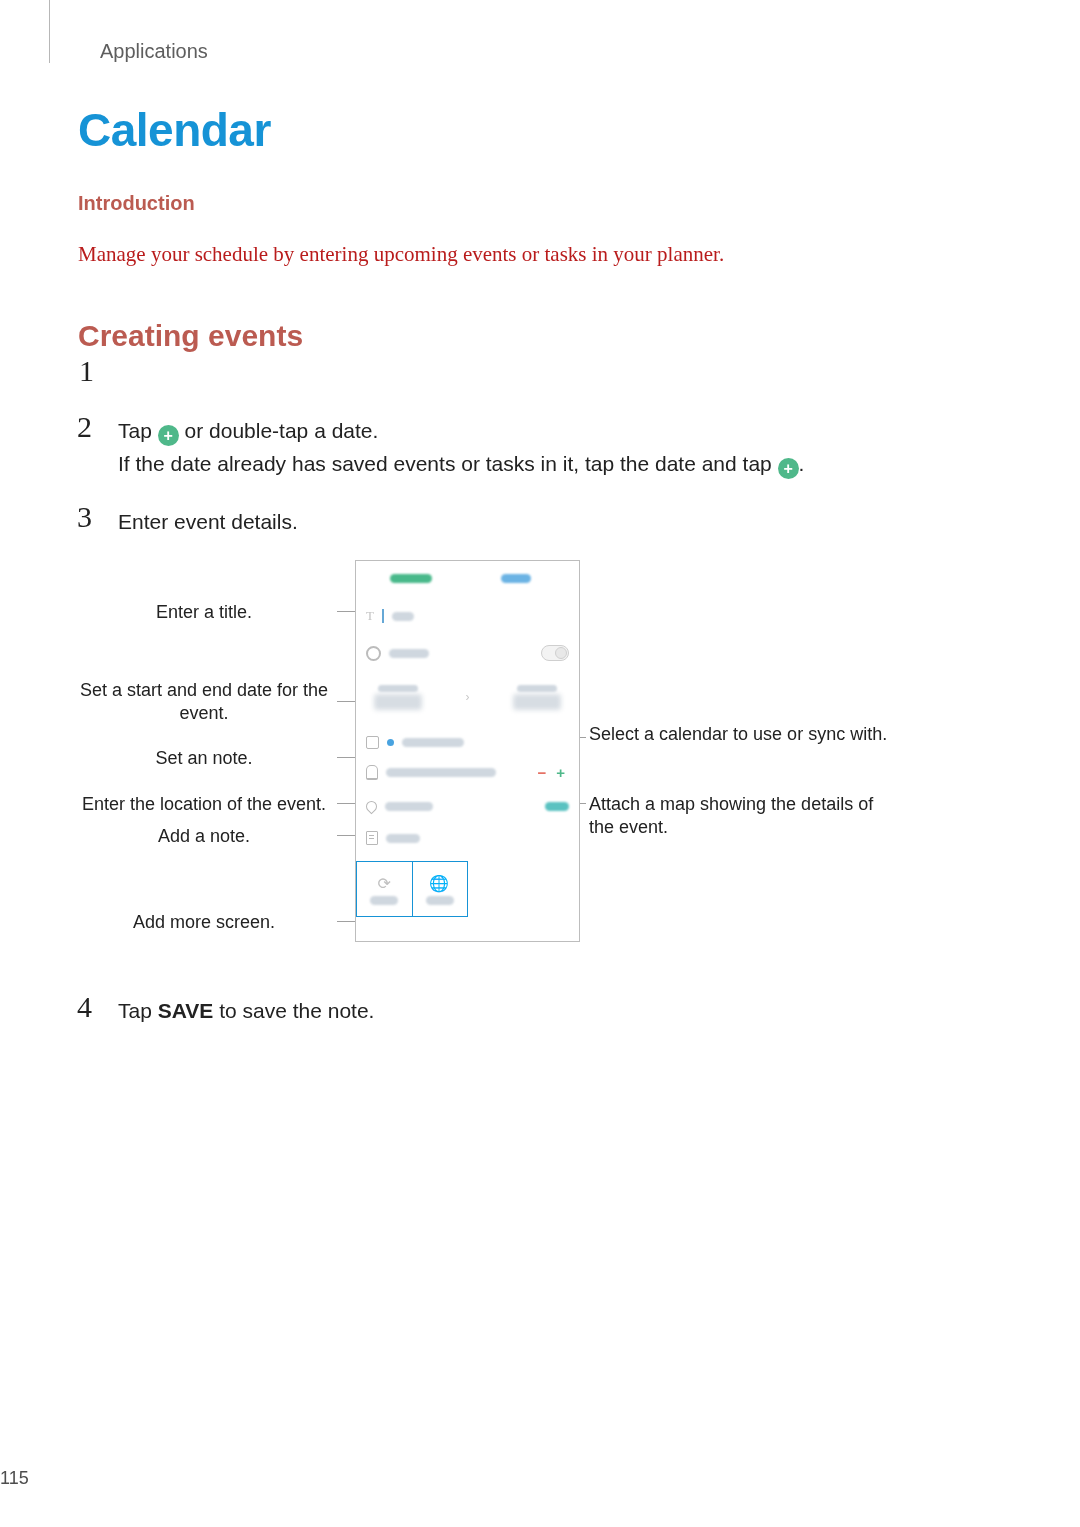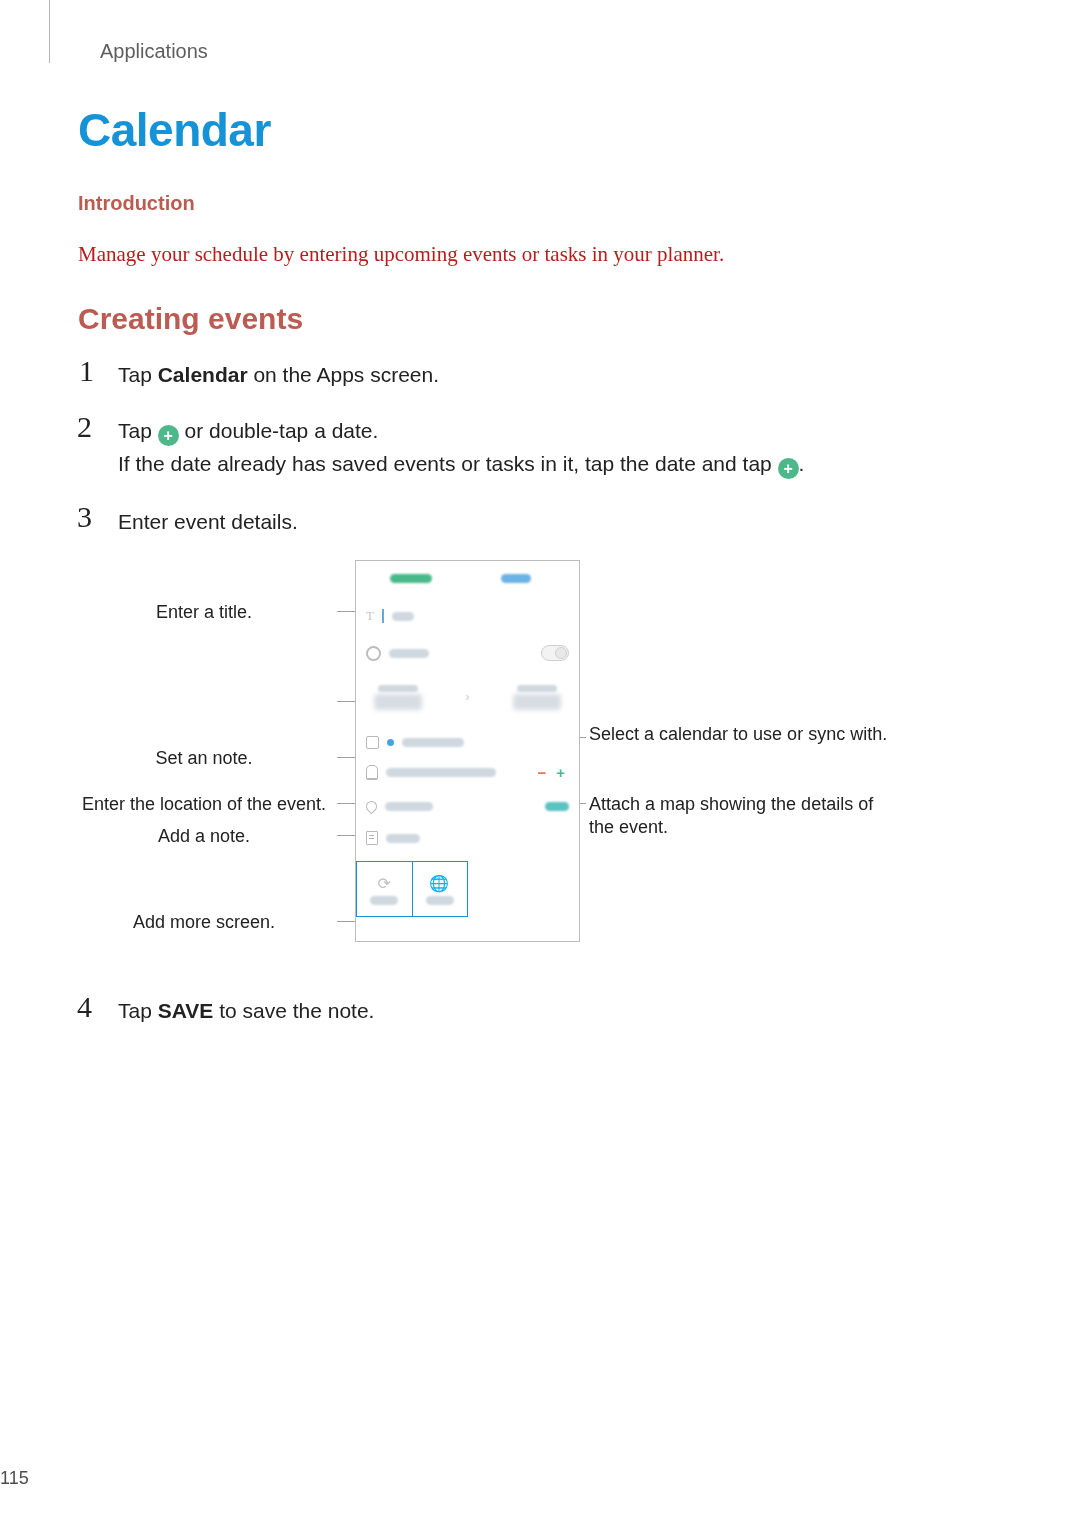--- a/index.html
+++ b/index.html
@@ -55,21 +55,21 @@
     left: 78px;
     top: 240px;
     font-size: 21px;
     color: #b91c1c;
     line-height: 1.35;
     font-family: Liberation Serif, serif;
   }
   .h2b {
     position: absolute;
     left: 78px;
-    top: 302px;
+    top: 319px;
     font-size: 30px;
     color: #bb5b51;
     font-weight: 600;
   }
   .step-num {
     position: absolute;
     font-size: 30px;
     font-weight: 300;
     color: #222;
     font-family: Georgia, 'Times New Roman', serif;
@@ -267,36 +267,34 @@
 
   <div class="h1">Calendar</div>
 
   <div class="h2a">Introduction</div>
 
   <div class="intro-p">Manage your schedule by entering upcoming events or tasks in your planner.</div>
 
   <div class="h2b">Creating events</div>
 
   <div class="step-num step1n">1</div>
-  <div class="step-body step1b">
-    <span>Tap </span><b>Calendar</b><span> on the Apps screen.</span>
-  </div>
 
   <div class="step-num step2n">2</div>
   <div class="step-body step2b">
     <span>Tap </span><span class="icon-plus">+</span><span> or double-tap a date.</span><br>
     <span>If the date already has saved events or tasks in it, tap the date and tap </span><span class="icon-plus">+</span><span>.</span>
   </div>
 
   <div class="step-num step3n">3</div>
   <div class="step-body step3b">Enter event details.</div>
 
   <div class="diagram">
 
     <div class="callout right-align c-title">Enter a title.</div>
+    <div class="callout right-align c-dates">Set a start and end date for the event.</div>
     <div class="callout right-align c-alarm">Set an note.</div>
     <div class="callout right-align c-loc">Enter the location of the event.</div>
     <div class="callout right-align c-note">Add a note.</div>
     <div class="callout right-align c-more">Add more screen.</div>
 
     <div class="callout c-calendar">Select a calendar to use or sync with.</div>
     <div class="callout c-map">Attach a map showing the details of the event.</div>
 
     <div class="lead  l-title"></div>
     <div class="lead  l-dates"></div>

